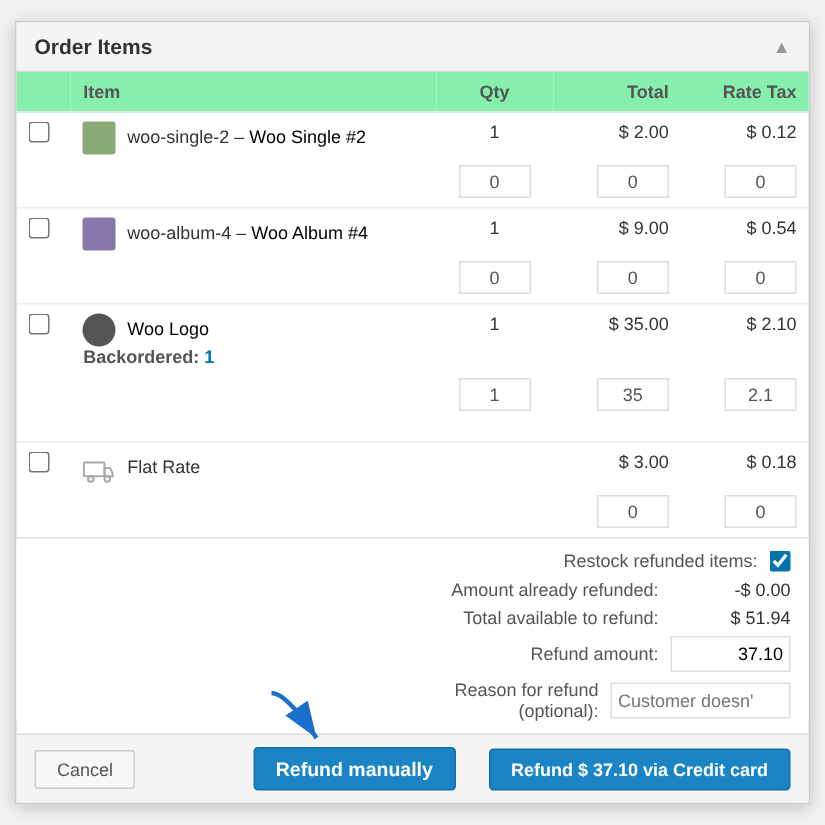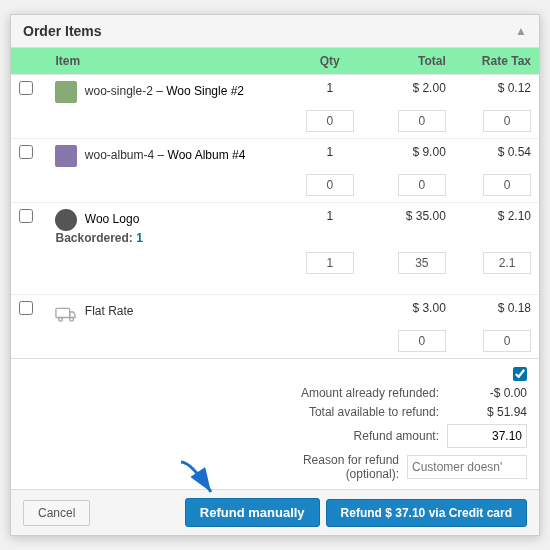--- a/index.html
+++ b/index.html
@@ -181,21 +181,21 @@
       border: 1px solid #1070a8;
       color: #fff;
       padding: 6px 14px;
       font-size: 12px;
       font-weight: 600;
       cursor: pointer;
       border-radius: 3px;
     }
     .btns-right {
       display: flex;
-      gap: 6px;
+      gap: 22px;
       align-items: center;
     }
     tr.product-row td { padding-top: 6px; }
     .checkbox-input {
       width: 14px;
       height: 14px;
     }
     .shipping-icon {
       display: inline-block;
       width: 22px;
@@ -330,20 +330,21 @@
         </td>
         <td class="right" style="padding-bottom:6px">
           <input type="text" class="input-small" value="0" style="">
         </td>
       </tr>
     </tbody>
   </table>
 
   <div class="footer-section">
     <div class="summary-row">
+      <span class="summary-label">Restock refunded items:</span>
       <input type="checkbox" class="restock-checkbox" checked="" style="">
     </div>
     <div class="summary-row">
       <span class="summary-label">Amount already refunded:</span>
       <span class="summary-value">-$&nbsp;0.00</span>
     </div>
     <div class="summary-row">
       <span class="summary-label">Total available to refund:</span>
       <span class="summary-value">$ 51.94</span>
     </div>

